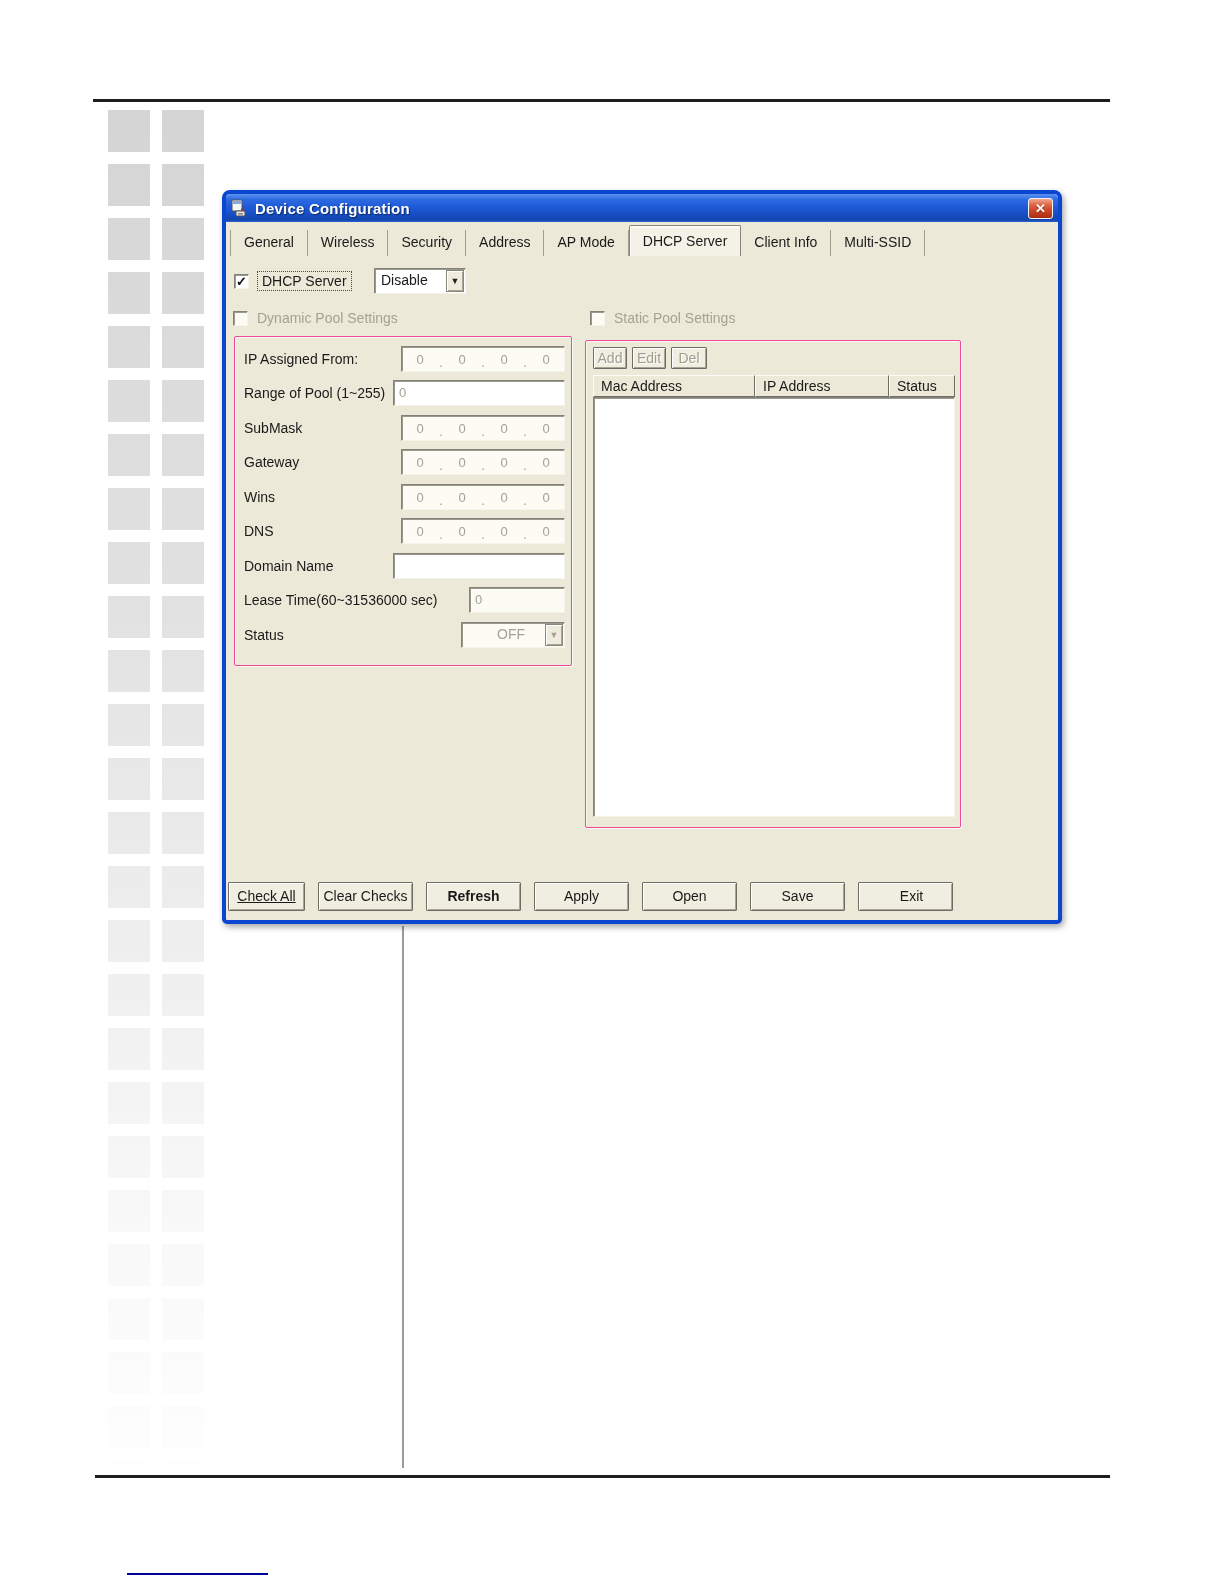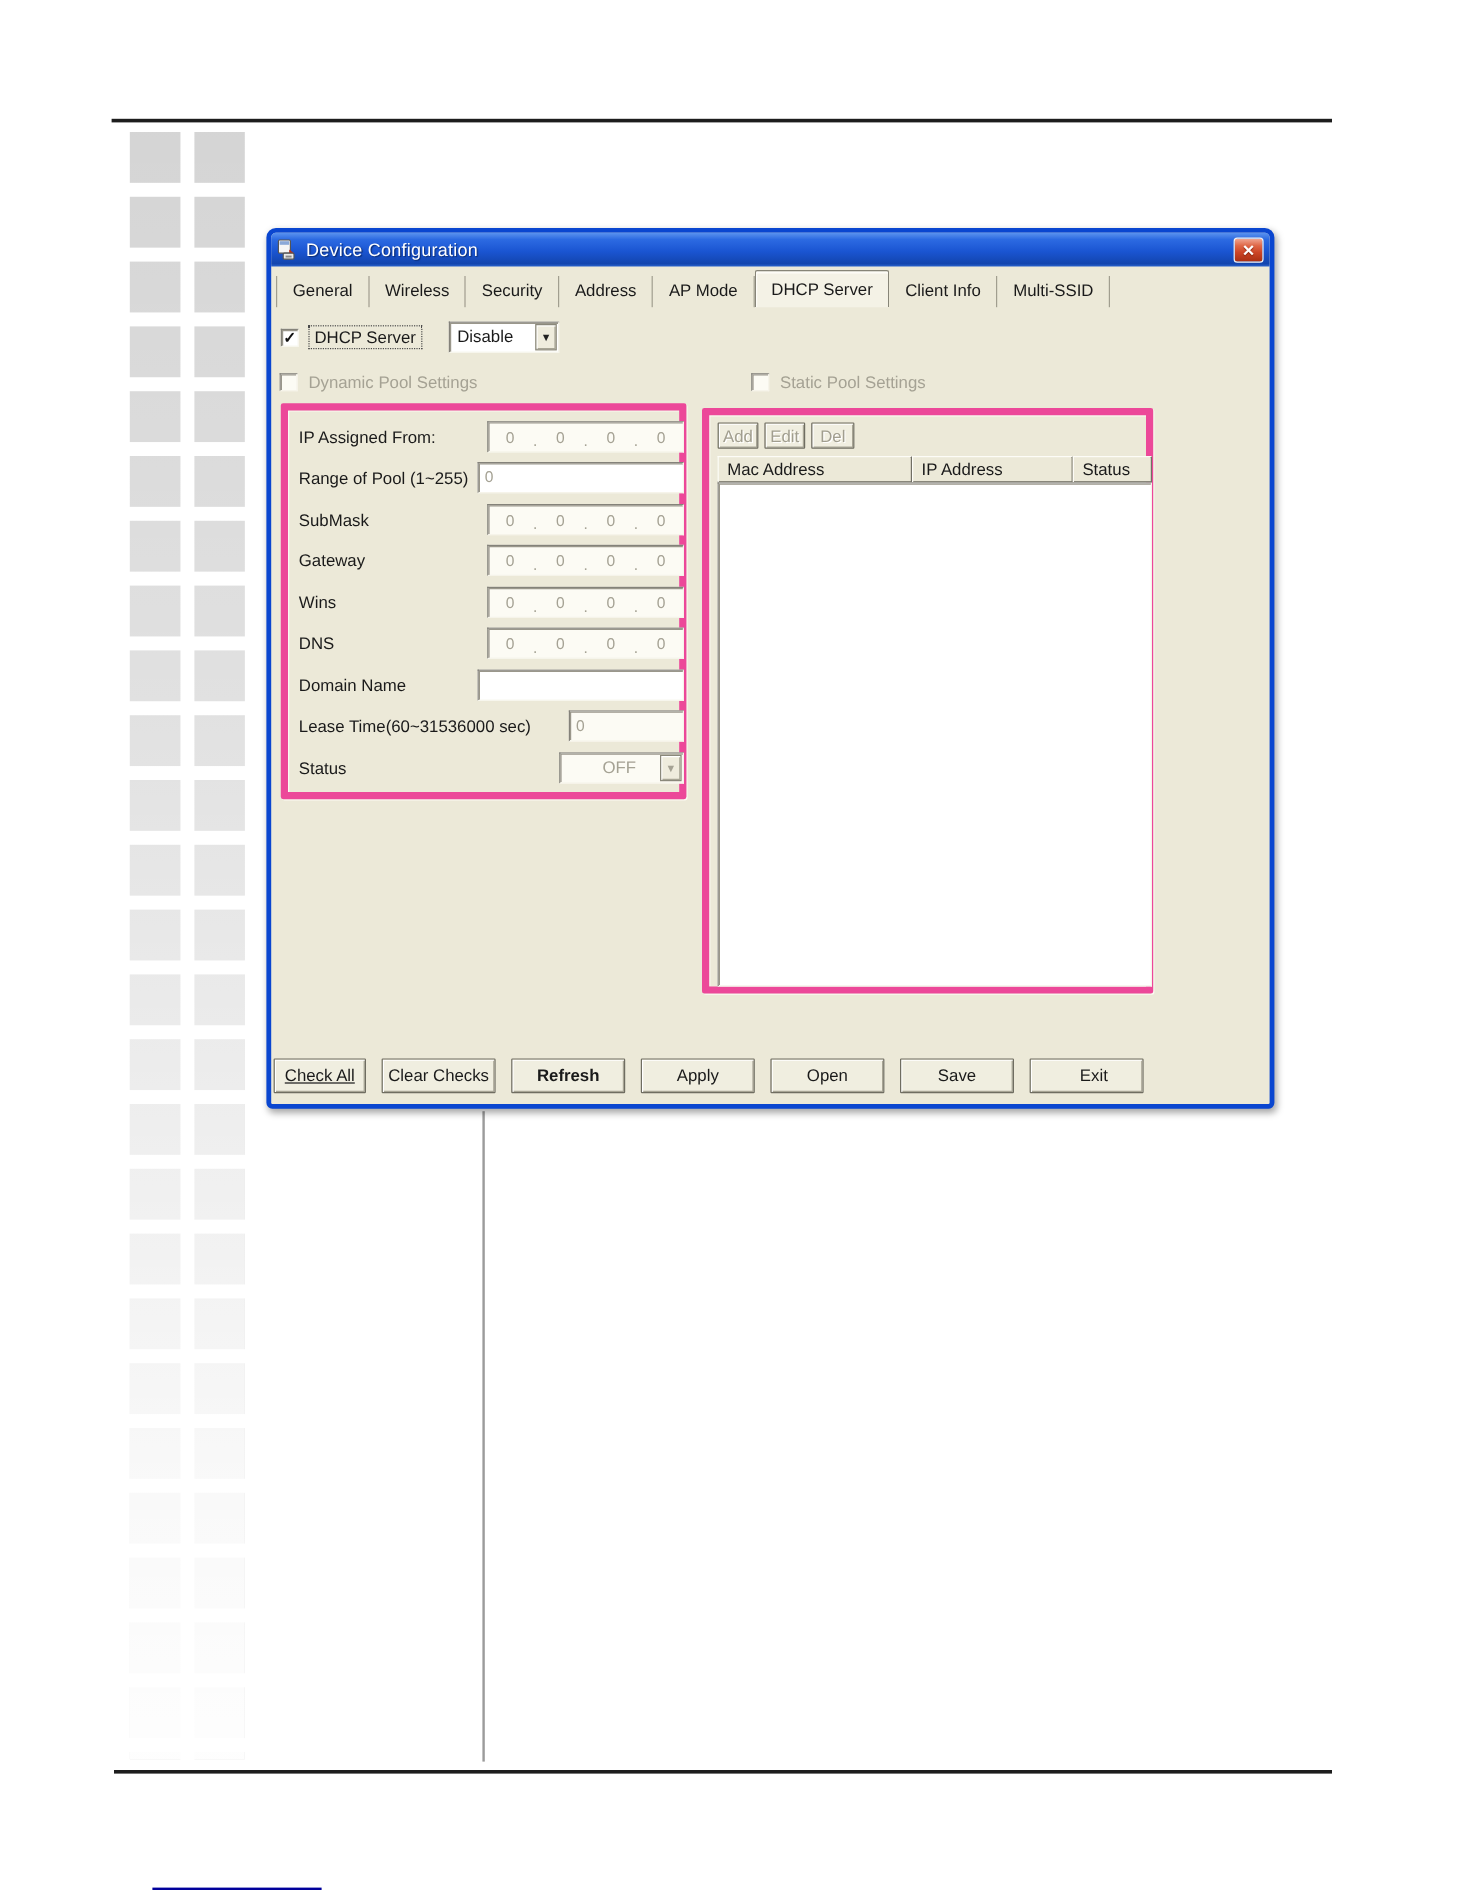--- a/index.html
+++ b/index.html
@@ -32,21 +32,21 @@
     border:4px solid #0a46d0; border-radius:8px 8px 5px 5px;
     background:#ece9d8; box-shadow:2px 3px 6px rgba(0,0,0,0.35);
   }
   #titlebar {
     left:0; top:0; width:832px; height:28px;
     background:linear-gradient(180deg,#5b93ee 0%,#2c6ae2 20%,#1a55d2 55%,#1345ae 92%,#2a62cc 100%);
     border-radius:4px 4px 0 0;
     display:flex; align-items:center; padding:0 5px; gap:6px;
   }
   #title-text {
-    color:#ffffff; font-weight:normal; font-size:15px; letter-spacing:0.2px;
+    color:#ffffff; font-weight:bold; font-size:15px; letter-spacing:0.2px;
     text-shadow:1px 1px 1px #0b2a6e; flex:1; white-space:nowrap;
   }
   #close-btn {
     width:25px; height:21px; border:1px solid #f2f2f2; border-radius:3px;
     background:linear-gradient(180deg,#f0a692 0%,#df6848 30%,#cc4526 60%,#a92f12 100%);
     color:#fff; font-size:13px; font-weight:bold; line-height:19px; text-align:center;
     text-shadow:0 1px 1px #7c1d06; cursor:default;
   }
 
   
@@ -70,21 +70,21 @@
     box-shadow:inset 1px 1px 0 #9a978b;
   }
   .sunken.disabled { background:#fcfbf4; }
   .btn {
     background:#f0eee0; border:1px solid #6f6d61; border-radius:1px;
     box-shadow:inset 1px 1px 0 #ffffff, inset -1px -1px 0 #a8a595;
     font-size:14px; color:#1a1a1a; text-align:center; cursor:default;
   }
   .btn.disabled { color:#a19e8f; text-shadow:1px 1px 0 #fff; }
   .groupbox {
-    border:6px solid #ec4899; border-radius:2px;
+    border:1px solid #ec4899; border-radius:2px;
     box-shadow:inset 1px 1px 0 #fbfaf2, 1px 1px 0 #fbfaf2;
   }
   .checkbox {
     width:15px; height:15px; background:#fff; border:1px solid;
     border-color:#84827a #f6f4ea #f6f4ea #84827a; box-shadow:inset 1px 1px 0 #9a978b;
     display:inline-flex; align-items:center; justify-content:center;
     font-size:13px; font-weight:bold; color:#111; line-height:1;
   }
   .cb-row { display:flex; align-items:center; gap:9px; font-size:14px; }
   .cb-label-focus { outline:1px dotted #4a4a4a; padding:1px 4px; }
@@ -167,21 +167,21 @@
   <div class="abs sunken dropdown" style="left:148px; top:74px; width:92px; height:26px;">
     <span class="dd-value" style="color:#1a1a1a;">Disable</span>
     <span class="dd-btn">▼</span>
   </div>
 
   <div class="abs cb-row" style="left:7px; top:116px;">
     <span class="checkbox" style="background:#fcfbf4;"></span>
     <span class="disabled-text">Dynamic Pool Settings</span>
   </div>
 
-  <div class="abs cb-row" style="left:364px; top:116px;margin-left:36px;">
+  <div class="abs cb-row" style="left:364px; top:116px;">
     <span class="checkbox" style="background:#fcfbf4;"></span>
     <span class="disabled-text">Static Pool Settings</span>
   </div>
 
   <div class="abs groupbox" style="left:8px; top:142px; width:338px; height:330px;">
 
     <div class="frow" style="top:9px;">
       <span class="lbl">IP Assigned From:</span>
       <div class="ipfield sunken disabled" style="left:166px; width:164px;">
         <span class="oct">0</span>

